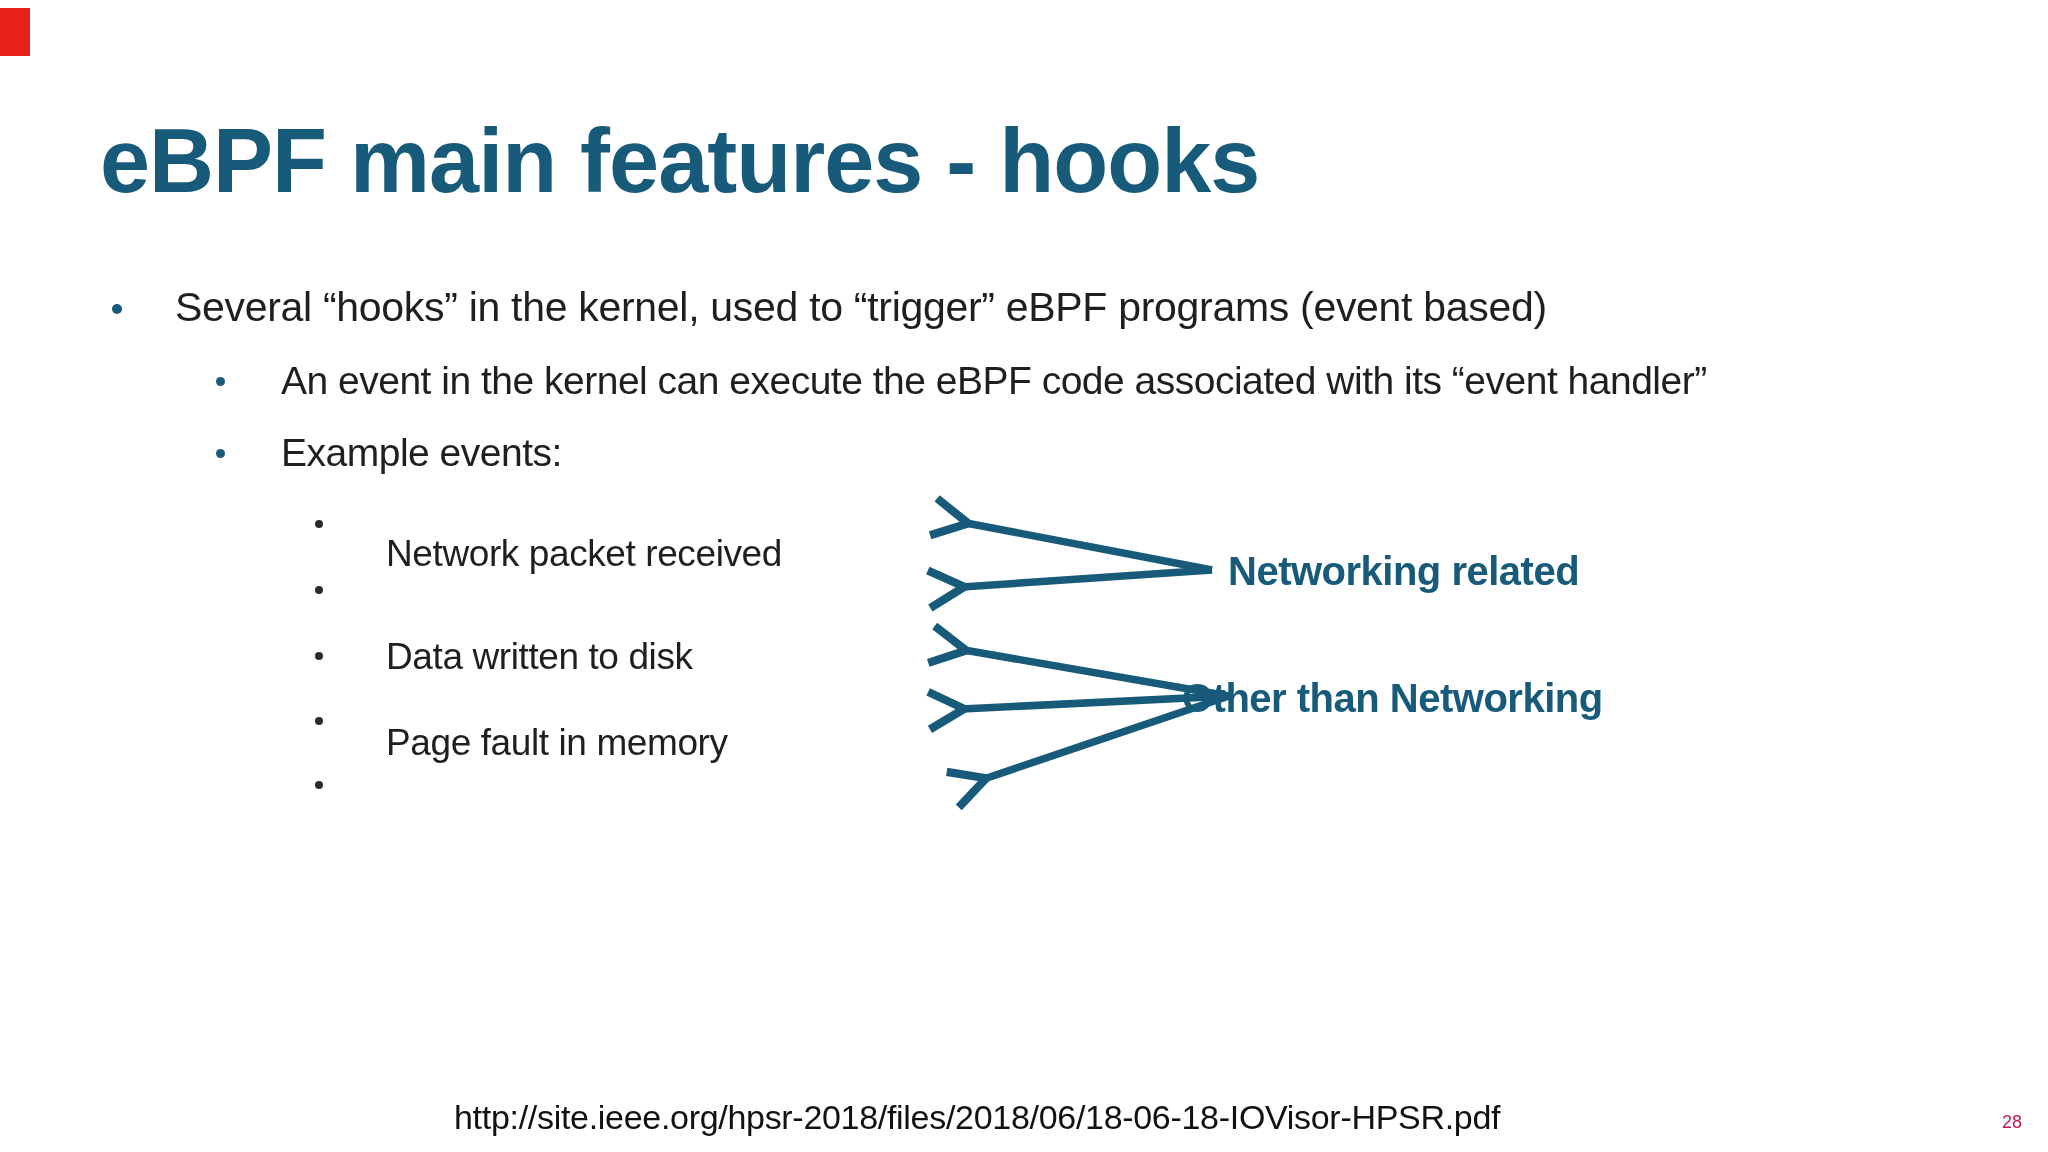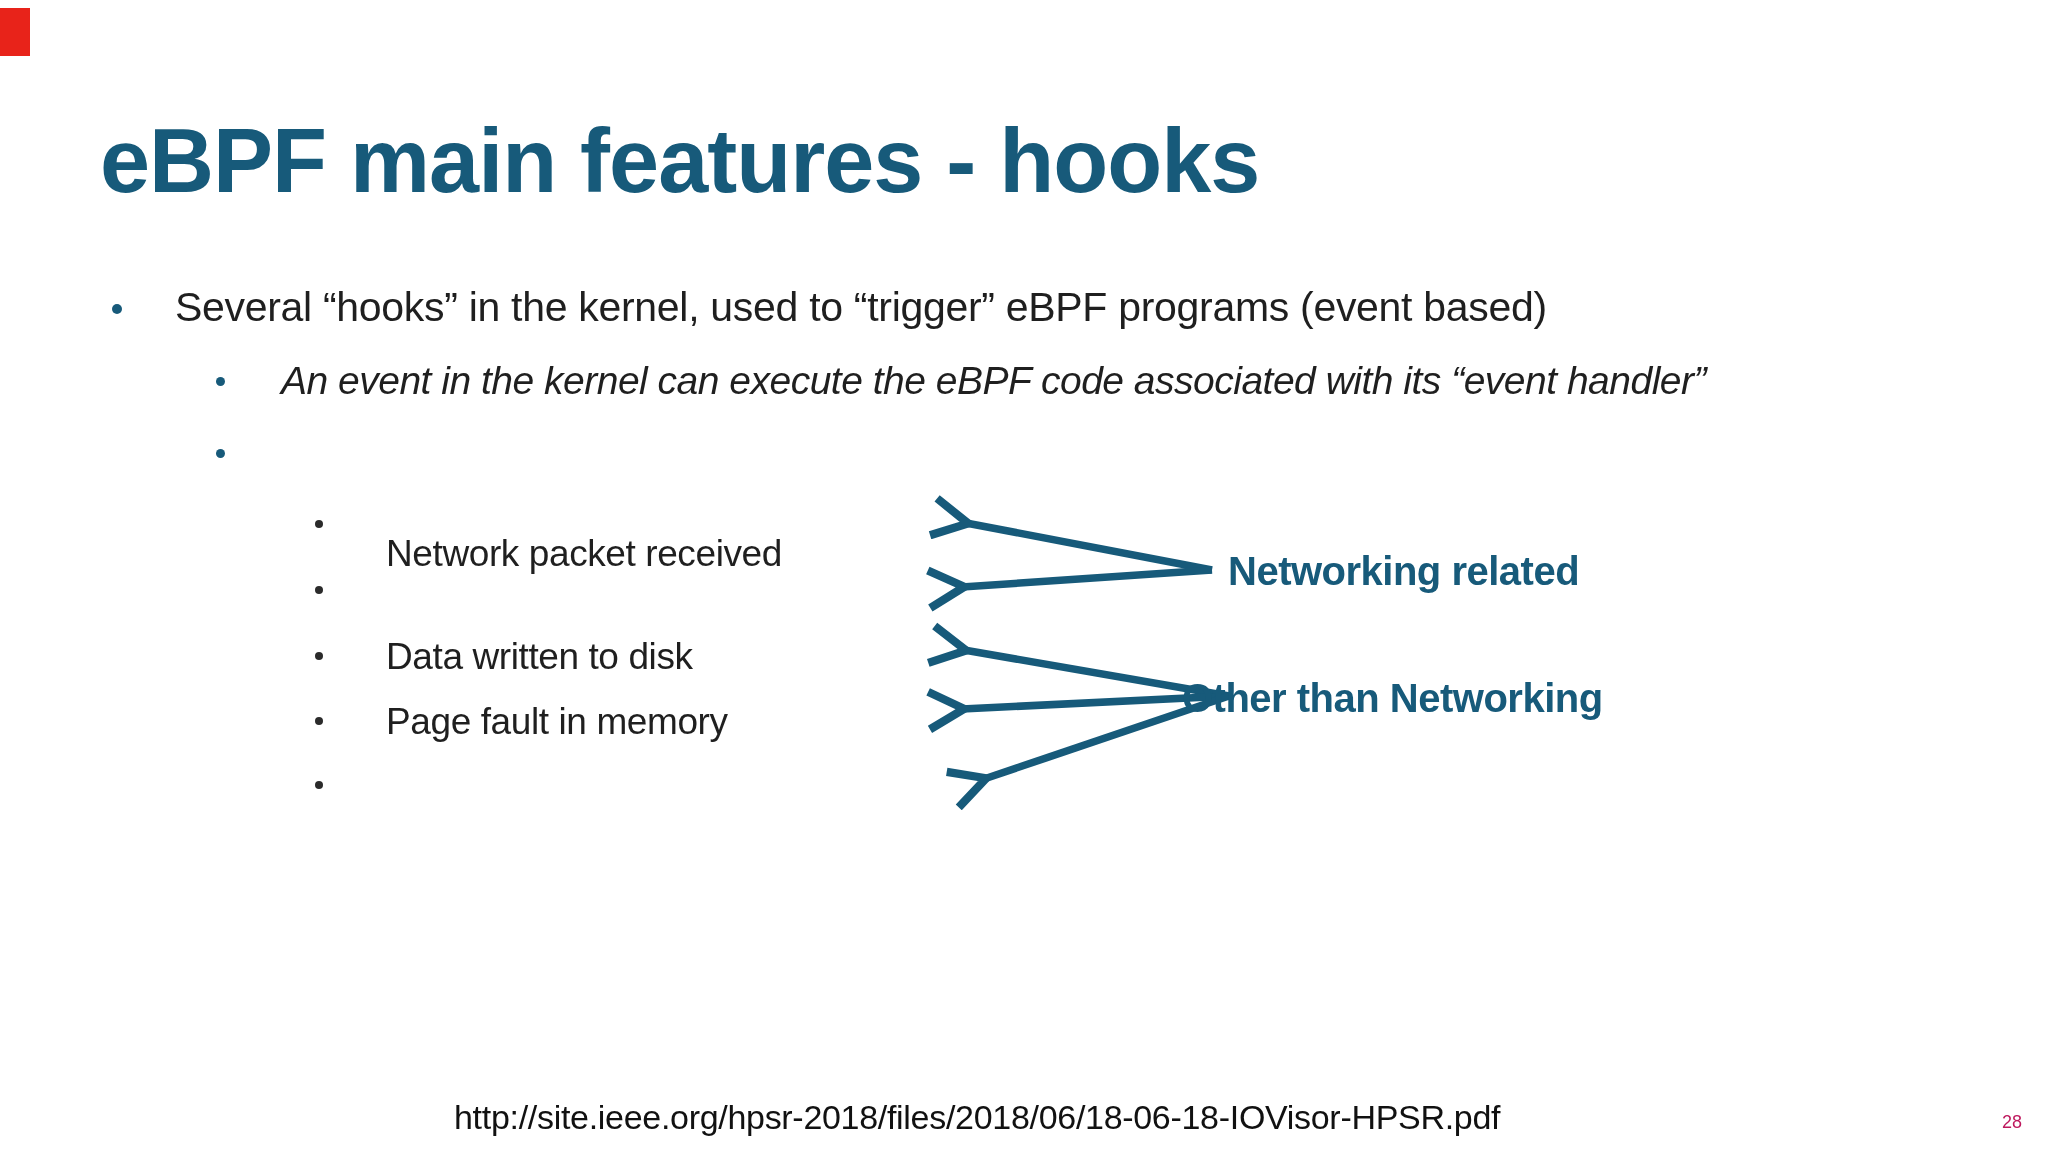--- a/index.html
+++ b/index.html
@@ -59,34 +59,35 @@
 <div class="slide">
 
   <div class="red-marker"></div>
 
   <h1 class="title">eBPF main features - hooks</h1>
 
   <span class="dot teal" style="left:112px;top:304px;width:10px;height:10px;"></span>
   <div class="l1-text">Several “hooks” in the kernel, used to “trigger” eBPF programs (event based)</div>
 
   <span class="dot teal" style="left:216px;top:377px;width:9px;height:9px;"></span>
-  <div class="l2-text" style="top:358px;font-style:italic;">An event in the kernel can execute the eBPF code associated with its “event handler”</div>
+  <div class="l2-text" style="top:358px;">An event in the kernel can execute the eBPF code associated with its “event handler”</div>
 
   <span class="dot teal" style="left:216px;top:449px;width:9px;height:9px;"></span>
+  <div class="l2-text" style="top:430px;">Example events:</div>
 
   <span class="dot dark" style="left:315px;top:520px;width:8px;height:8px;"></span>
   <div class="l3-text" style="top:532px;">Network packet received</div>
 
   <span class="dot dark" style="left:315px;top:586px;width:8px;height:8px;"></span>
 
   <span class="dot dark" style="left:315px;top:652px;width:8px;height:8px;"></span>
   <div class="l3-text" style="top:635px;">Data written to disk</div>
 
   <span class="dot dark" style="left:315px;top:717px;width:8px;height:8px;"></span>
-  <div class="l3-text" style="top:700px;">Page fault in memory</div>
+  <div class="l3-text" style="top:721px;">Page fault in memory</div>
 
   <span class="dot dark" style="left:315px;top:781px;width:8px;height:8px;"></span>
 
   <svg class="arrows-svg" viewBox="0 0 2048 1152">
     <defs>
       <marker id="ah" markerWidth="7" markerHeight="7" refX="1.2" refY="3" orient="auto" markerUnits="strokeWidth">
         <path d="M5.6,0.5 L0.9,3 L5.6,5.5" fill="none" stroke="#175a7a" stroke-width="1.1" stroke-linecap="butt" stroke-linejoin="miter"></path>
       </marker>
     </defs>
     <g stroke="#175a7a" stroke-width="7.5" stroke-linecap="butt">

